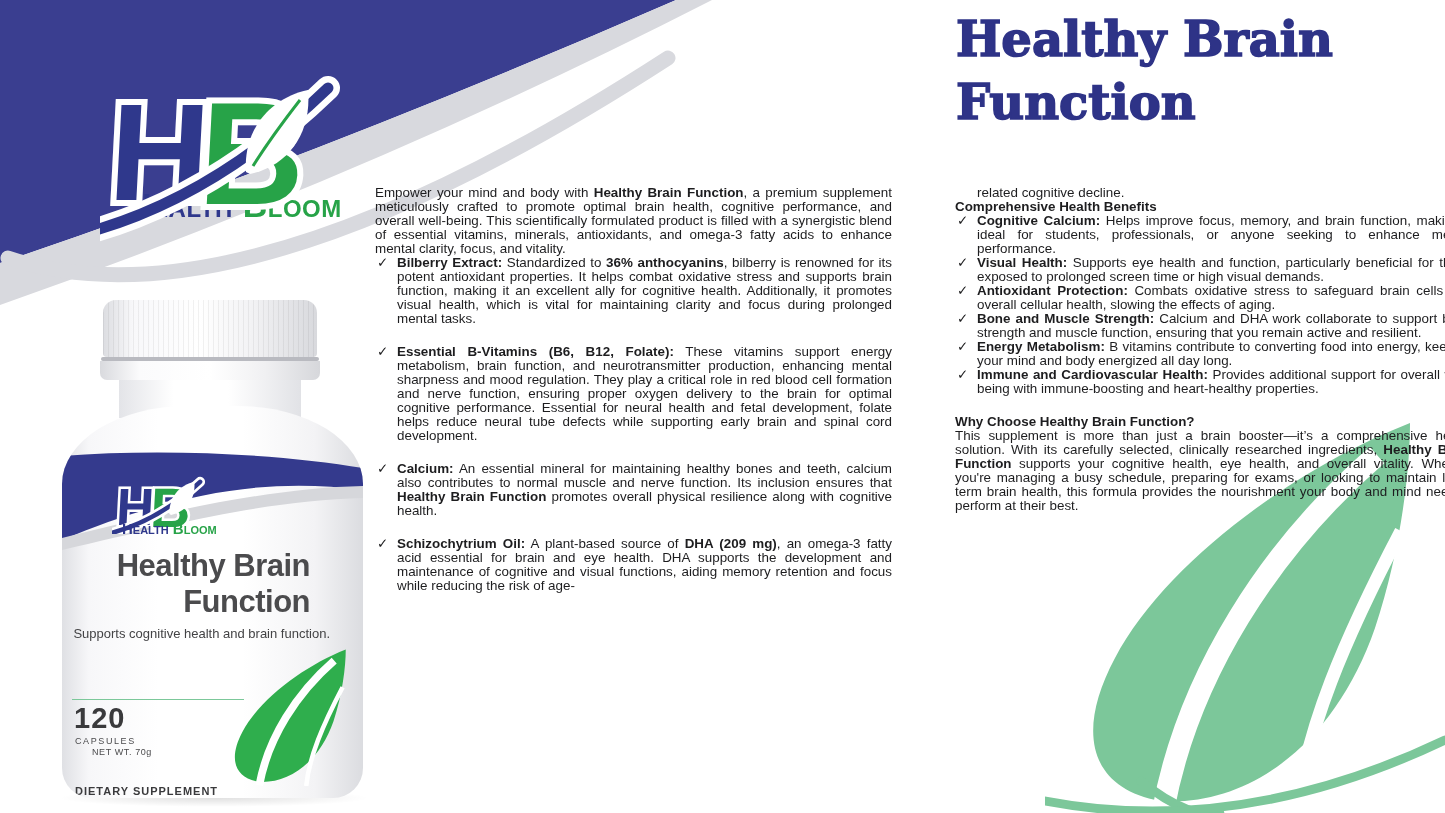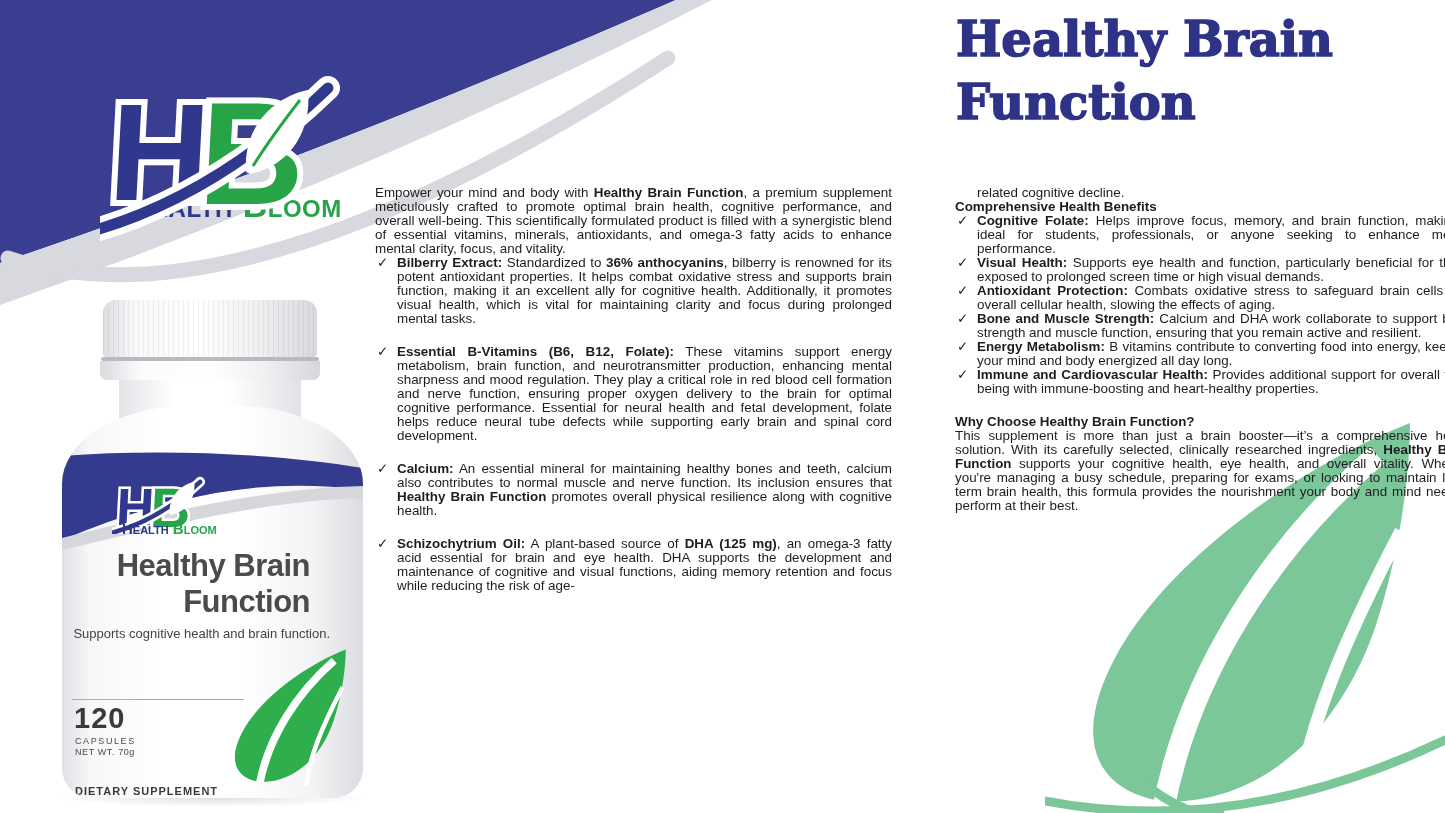--- a/index.html
+++ b/index.html
@@ -78,21 +78,21 @@
     position:absolute;left:14px;top:142px;width:234px;text-align:right;
     font-weight:bold;font-size:31px;line-height:36px;color:#4b4b4d;letter-spacing:-.5px;
   }
   .label-tagline{
     position:absolute;left:10px;top:220px;width:258px;text-align:right;
     font-size:13px;color:#434345;
   }
   .green-rule{position:absolute;left:10px;top:293px;width:172px;height:1px;background:#7cc89a;}
   .count{position:absolute;left:12px;top:296px;font-size:29px;font-weight:bold;color:#3a3a3c;letter-spacing:1px;}
   .count-unit{position:absolute;left:13px;top:330px;font-size:9px;letter-spacing:1.6px;color:#4a4a4c;}
-  .net-wt{position:absolute;left:13px;top:341px;font-size:9px;letter-spacing:.6px;color:#4a4a4c;}
+  .net-wt{position:absolute;left:30px;top:341px;font-size:9px;letter-spacing:.6px;color:#4a4a4c;}
   .supp{position:absolute;left:13px;top:343px;font-size:11px;font-weight:bold;letter-spacing:1px;color:#3a3a3c;margin-top:36px;}
   .label-leaf{position:absolute;left:156px;top:240px;color:#2fae4d;}
 </style>
 </head>
 <body>
 
 <div class="page">
 
   <svg class="bg-topleft" width="910" height="330" viewBox="0 0 910 330">
     <path d="M0,0 L676,0 Q320,155 0,263 Z" fill="#3a3e90"></path>
@@ -179,26 +179,26 @@
   </div>
 
   <div class="col col1" id="col-left">
       <div class="para"><span>Empower your mind and body with </span><b>Healthy Brain Function</b><span>, a premium supplement meticulously crafted to promote optimal brain health, cognitive performance, and overall well-being. This scientifically formulated product is filled with a synergistic blend of essential vitamins, minerals, antioxidants, and omega-3 fatty acids to enhance mental clarity, focus, and vitality.</span></div>
       <div class="bullet"><span class="check">✓</span><b>Bilberry Extract:</b><span> Standardized to </span><b>36% anthocyanins</b><span>, bilberry is renowned for its potent antioxidant properties. It helps combat oxidative stress and supports brain function, making it an excellent ally for cognitive health. Additionally, it promotes visual health, which is vital for maintaining clarity and focus during prolonged mental tasks.</span></div>
       <div class="gap"></div>
       <div class="bullet"><span class="check">✓</span><b>Essential B-Vitamins (B6, B12, Folate):</b><span> These vitamins support energy metabolism, brain function, and neurotransmitter production, enhancing mental sharpness and mood regulation. They play a critical role in red blood cell formation and nerve function, ensuring proper oxygen delivery to the brain for optimal cognitive performance. Essential for neural health and fetal development, folate helps reduce neural tube defects while supporting early brain and spinal cord development.</span></div>
       <div class="gap"></div>
       <div class="bullet"><span class="check">✓</span><b>Calcium:</b><span> An essential mineral for maintaining healthy bones and teeth, calcium also contributes to normal muscle and nerve function. Its inclusion ensures that </span><b>Healthy Brain Function</b><span> promotes overall physical resilience along with cognitive health.</span></div>
       <div class="gap"></div>
-      <div class="bullet"><span class="check">✓</span><b>Schizochytrium Oil:</b><span> A plant-based source of </span><b>DHA (125 mg)</b><span>, an omega-3 fatty acid essential for brain and eye health. DHA supports the development and maintenance of cognitive and visual functions, aiding memory retention and focus while reducing the risk of age-</span></div>
+      <div class="bullet"><span class="check">✓</span><b>Schizochytrium Oil:</b><span> A plant-based source of </span><b>DHA (209 mg)</b><span>, an omega-3 fatty acid essential for brain and eye health. DHA supports the development and maintenance of cognitive and visual functions, aiding memory retention and focus while reducing the risk of age-</span></div>
     </div>
   <div class="col col2" id="col-right">
       <div class="cont"><span>related cognitive decline.</span></div>
       <div class="bhead">Comprehensive Health Benefits</div>
-      <div class="bullet"><span class="check">✓</span><b>Cognitive Folate:</b><span> Helps improve focus, memory, and brain function, making it ideal for students, professionals, or anyone seeking to enhance mental performance.</span></div>
+      <div class="bullet"><span class="check">✓</span><b>Cognitive Calcium:</b><span> Helps improve focus, memory, and brain function, making it ideal for students, professionals, or anyone seeking to enhance mental performance.</span></div>
       <div class="bullet"><span class="check">✓</span><b>Visual Health:</b><span> Supports eye health and function, particularly beneficial for those exposed to prolonged screen time or high visual demands.</span></div>
       <div class="bullet"><span class="check">✓</span><b>Antioxidant Protection:</b><span> Combats oxidative stress to safeguard brain cells and overall cellular health, slowing the effects of aging.</span></div>
       <div class="bullet"><span class="check">✓</span><b>Bone and Muscle Strength:</b><span> Calcium and DHA work collaborate to support bone strength and muscle function, ensuring that you remain active and resilient.</span></div>
       <div class="bullet"><span class="check">✓</span><b>Energy Metabolism:</b><span> B vitamins contribute to converting food into energy, keeping your mind and body energized all day long.</span></div>
       <div class="bullet"><span class="check">✓</span><b>Immune and Cardiovascular Health:</b><span> Provides additional support for overall well-being with immune-boosting and heart-healthy properties.</span></div>
       <div class="gap"></div>
       <div class="bhead">Why Choose Healthy Brain Function?</div>
       <div class="para"><span>This supplement is more than just a brain booster—it’s a comprehensive health solution. With its carefully selected, clinically researched ingredients, </span><b>Healthy Brain Function</b><span> supports your cognitive health, eye health, and overall vitality. Whether you're managing a busy schedule, preparing for exams, or looking to maintain long-term brain health, this formula provides the nourishment your body and mind need to perform at their best.</span></div>
       <div class="gap"></div>
     </div>

